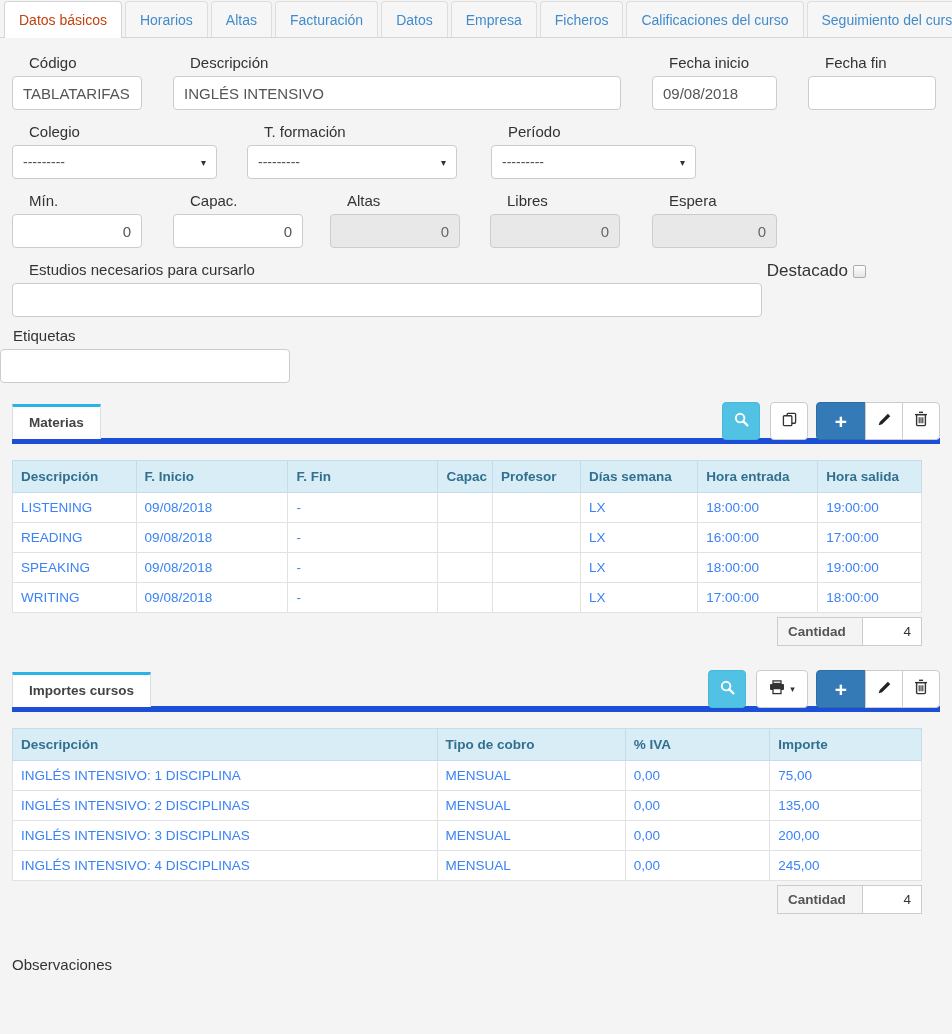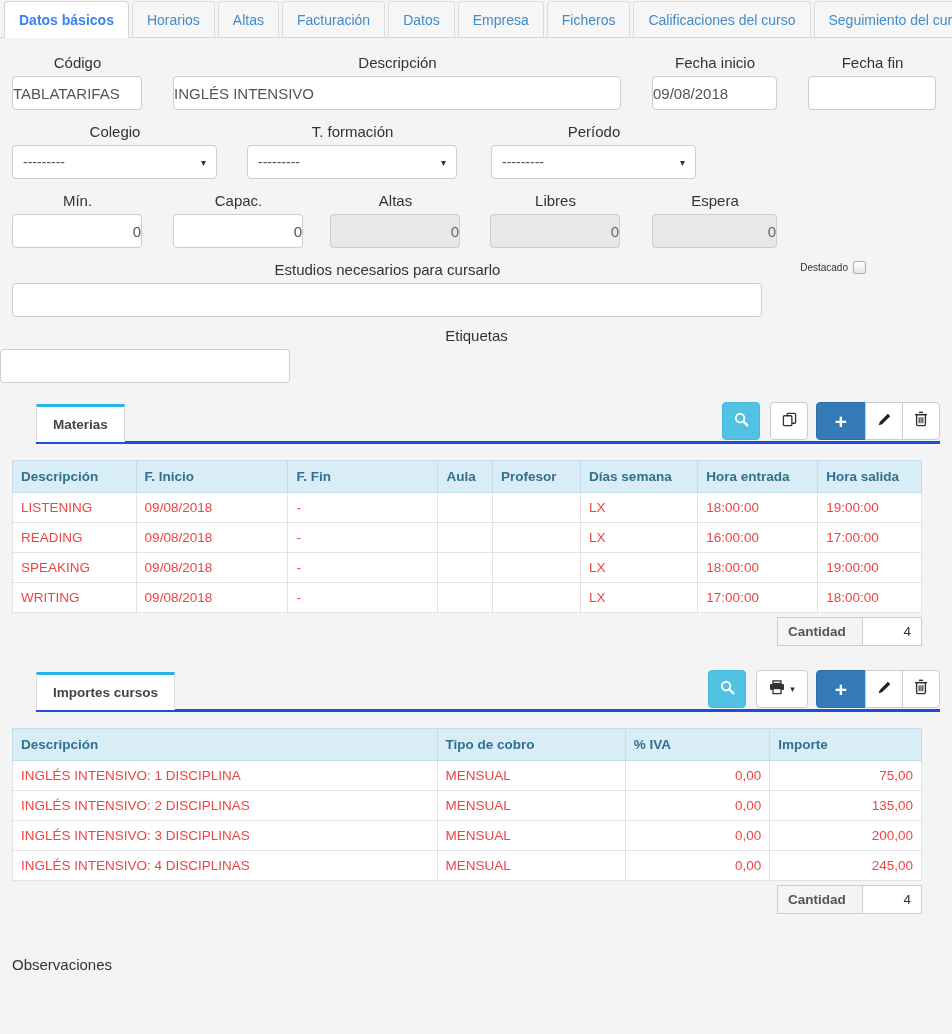--- a/index.html
+++ b/index.html
@@ -17,37 +17,37 @@
   }
   .tab {
     font-size: 14px; color: #428bca;
     background: #f6f6f7;
     border: 1px solid #ddd; border-bottom: none;
     border-radius: 4px 4px 0 0;
     padding: 10px 14px 9px 14px;
     margin-right: 3px; white-space: nowrap; cursor: pointer;
   }
   .tab.active {
-    background: #fff; color: #3b82f6; font-weight: bold;
+    background: #fff; color: #c2410c; font-weight: normal;
     margin-bottom: -1px; padding-bottom: 10px;
     border-color: #d5d5d5;
   }
   
   .content { padding: 0 12px; }
   .frow { display: flex; align-items: flex-start; margin-top: 13px; }
   .field label {
     display: block; font-size: 15px; color: #333;
-    margin: 0 0 5px 1px; white-space: nowrap; text-align: center;
+    margin: 0 0 5px 17px; white-space: nowrap;
   }
   .input {
     height: 34px; width: 100%;
     border: 1px solid #ccc; border-radius: 4px;
     background: #fff; color: #555;
     font-family: "Liberation Sans", sans-serif;
-    font-size: 15px; padding: 0 0; outline: none;
+    font-size: 15px; padding: 0 10px; outline: none;
   }
   .input.ro { background: #e8e8e8; color: #666; }
   .input.num { text-align: right; }
   .select {
     height: 34px; width: 100%;
     border: 1px solid #ccc; border-radius: 4px;
     background: #fff; color: #555; font-size: 14px;
     display: flex; align-items: center; justify-content: space-between;
     padding: 0 10px; cursor: pointer;
   }
@@ -62,33 +62,32 @@
   .search-group .mag { flex: 1; display: flex; align-items: center; justify-content: center; }
   .io-group { display: flex; margin-left: 28px; margin-top: 23px; }
   .io-group .input { width: 168px; border-radius: 4px 0 0 4px; }
   .folder-btn {
     width: 38px; height: 34px; background: #fff;
     border: 1px solid #ccc; border-left: none;
     border-radius: 0 4px 4px 0;
     display: flex; align-items: center; justify-content: center; cursor: pointer;
   }
   .destacado { margin-left: auto; margin-right: 74px; display: flex; align-items: center; }
-  .destacado label { font-size: 10px; color: #333; margin-right: 5px; white-space: nowrap; }
+  .destacado label { font-size: 17px; color: #333; margin-right: 5px; white-space: nowrap; }
   .checkbox {
     width: 13px; height: 13px; border: 1px solid #adadad; border-radius: 2px;
     background: linear-gradient(#fefefe, #e6e6e6); display: inline-block; cursor: pointer;
   }
   .etiquetas-field { margin-left: -12px; margin-top: 10px; }
   .etiquetas-field label { margin-left: 13px; }
   .etiquetas-field .input { width: 290px; }
   
   .sec-head {
     position: relative; height: 42px; margin-top: 19px;
-    border-bottom: 3px solid #1d4ed8;
-    margin-left: 24px;
+    border-bottom: 6px solid #1d4ed8;
   }
   .sec-tab {
     position: absolute; left: 0; top: 2px; bottom: -1px;
     background: #fff;
     border: 1px solid #ddd; border-bottom: 1px solid #fff;
     border-top: 3px solid #29b4e8;
     font-size: 13.5px; font-weight: bold; color: #444;
     display: flex; align-items: center; padding: 0 16px;
     border-radius: 1px 1px 0 0; cursor: pointer;
   }
@@ -116,25 +115,25 @@
     width: 910px; margin-top: 16px;
     border-collapse: collapse; table-layout: fixed;
     background: #fff; font-size: 13.5px;
   }
   table.grid th {
     background: #d9edf7; color: #31708f; font-weight: bold;
     text-align: left; padding: 8px 8px; border: 1px solid #c5dcea;
     overflow: hidden; white-space: nowrap;
   }
   table.grid td {
-    padding: 7px 8px; border: 1px solid #e2e2e2; color: #ef4444;
+    padding: 7px 8px; border: 1px solid #e2e2e2; color: #3b82f6;
     overflow: hidden; white-space: nowrap;
   }
   table.grid { border: 1px solid #ddd; }
-  td.num, th.num-h { text-align: right; }
+  td.num, th.num-h { }
   .cantidad {
     display: flex; margin: 4px 18px 0 auto; width: 145px;
     border: 1px solid #ccc; background: transparent;
   }
   .cantidad .c-label {
     flex: 1; padding: 6px 10px; font-size: 13.5px; font-weight: bold; color: #555;
     border-right: 1px solid #ccc;
   }
   .cantidad .c-value {
     width: 58px; background: #fff; padding: 6px 10px;
@@ -305,21 +304,21 @@
       <col style="width:9.7%">
         <col style="width:12.9%">
         <col style="width:13.2%">
         <col style="width:11.4%">
     </colgroup>
     <thead>
       <tr>
         <th>Descripción</th>
         <th>F. Inicio</th>
         <th>F. Fin</th>
-        <th>Aula</th>
+        <th>Capac</th>
         <th>Profesor</th>
         <th>Días semana</th>
         <th>Hora entrada</th>
         <th>Hora salida</th>
       </tr>
     </thead>
     <tbody>
       <tr>
         <td>LISTENING</td>
           <td>09/08/2018</td>

